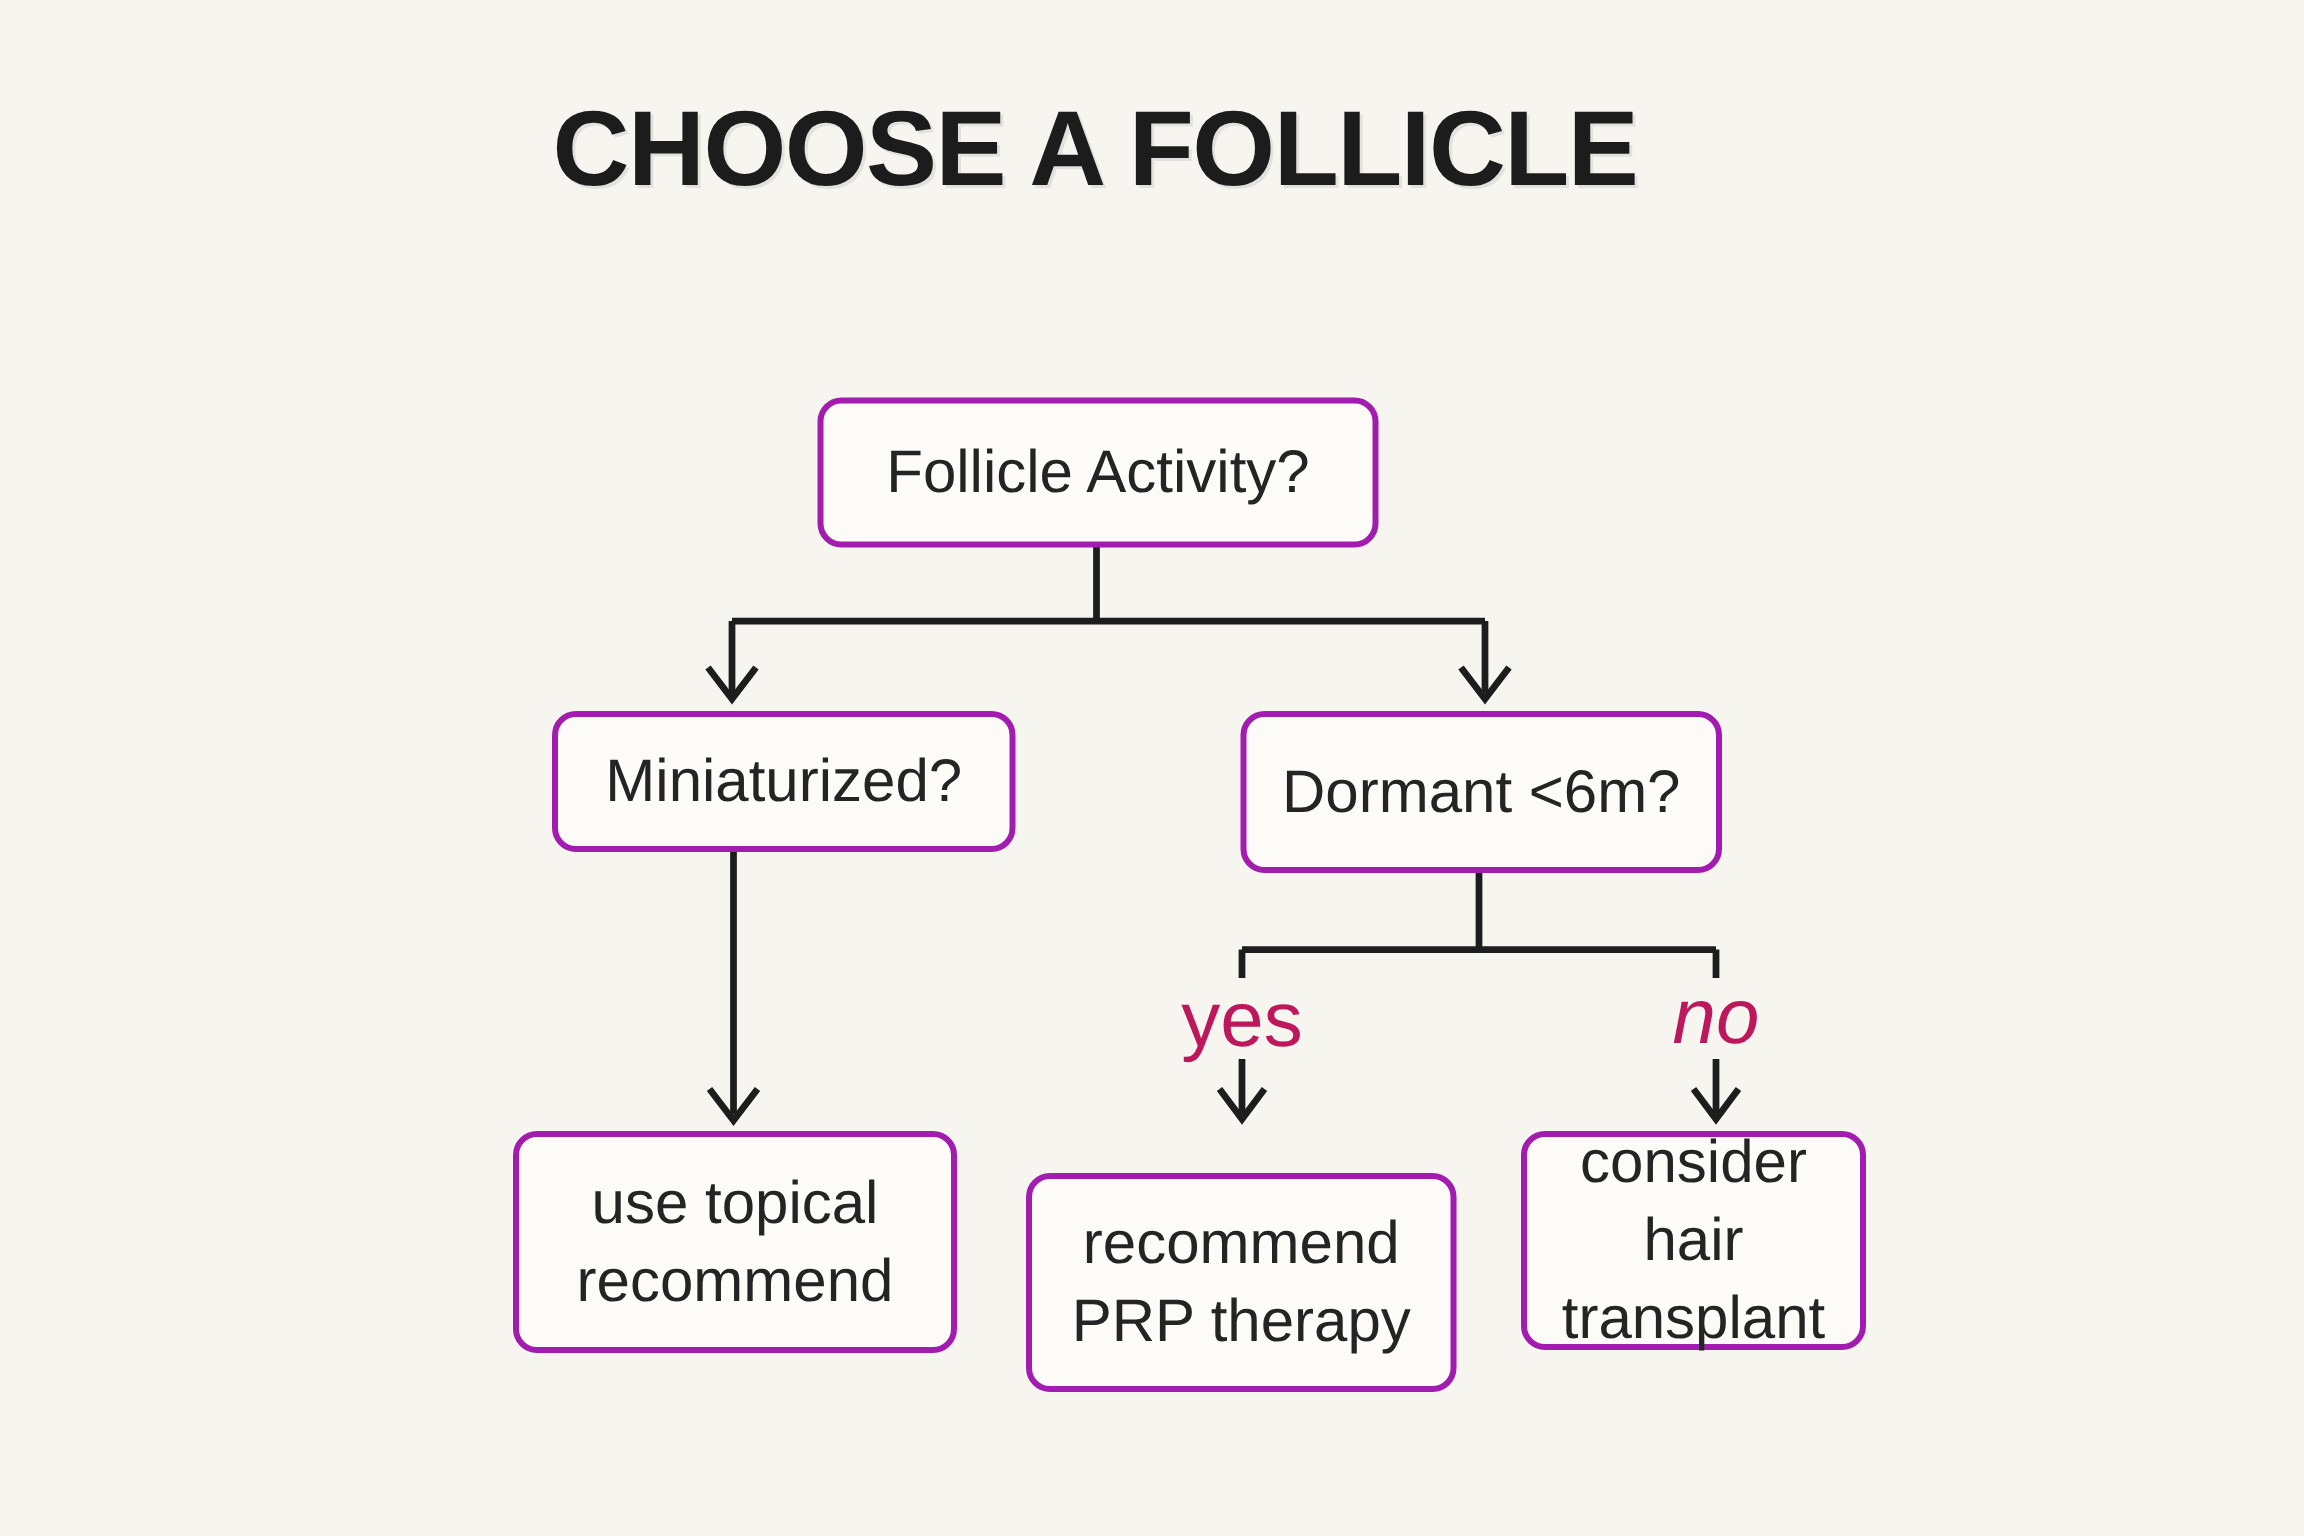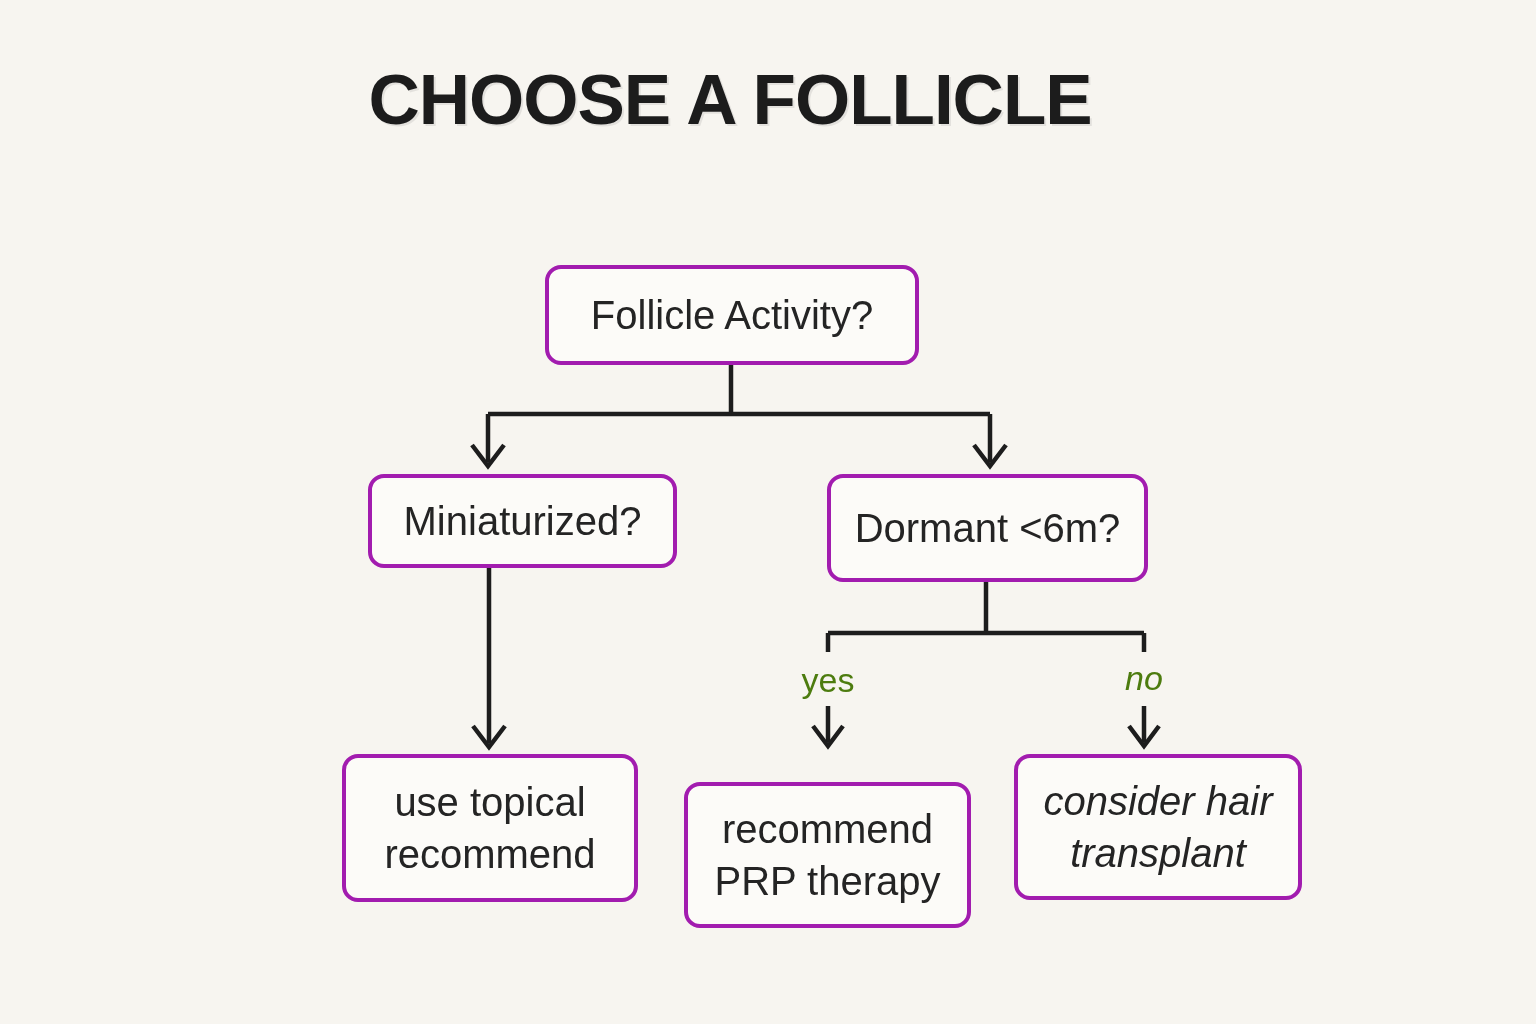--- a/index.html
+++ b/index.html
@@ -45,25 +45,25 @@
     align-items: center;
     justify-content: center;
     text-align: center;
     padding: 6px 14px;
   }
   #node-root        { left: 545px; top: 265px; width: 374px; height: 100px; }
   #node-left-q      { left: 332px; top: 474px; width: 309px; height:  94px; margin-left: 36px; }
   #node-right-q     { left: 827px; top: 474px; width: 321px; height:  108px; }
   #node-left-result { left: 342px; top: 754px; width: 296px; height: 148px; }
   #node-yes-result  { left: 684px; top: 754px; width: 287px; height: 146px; margin-top: 28px; }
-  #node-no-result   { left: 1014px; top: 754px; width: 288px; height: 146px; font-style: italic; }
+  #node-no-result   { left: 1014px; top: 754px; width: 230px; height: 146px; }
   .edge-label {
     position: absolute;
-    color: #4d7c0f;
-    font-size: 34px;
+    color: #be185d;
+    font-size: 52px;
     transform: translate(-50%, -50%);
   }
   #edge-label-yes { left: 828px; top: 680px; }
   #edge-label-no  { left: 1144px; top: 678px; font-style: italic; }
   svg.connectors {
     position: absolute;
     left: 0; top: 0;
   }
   svg.connectors * {
     stroke: #1d1d1d;

